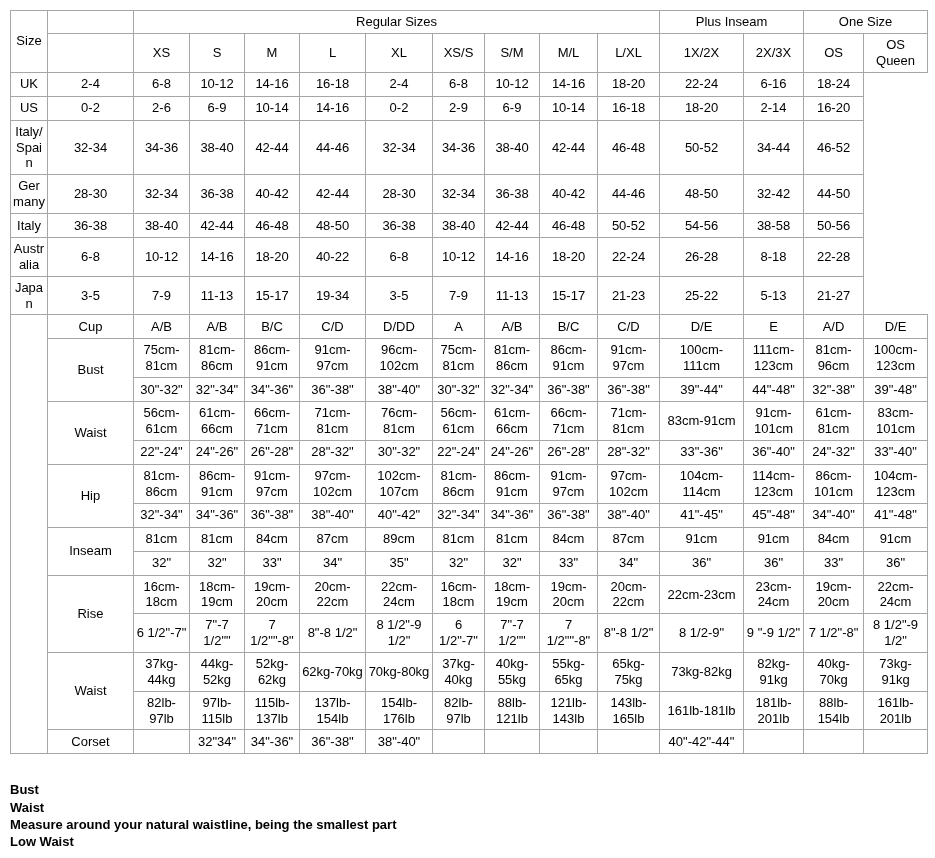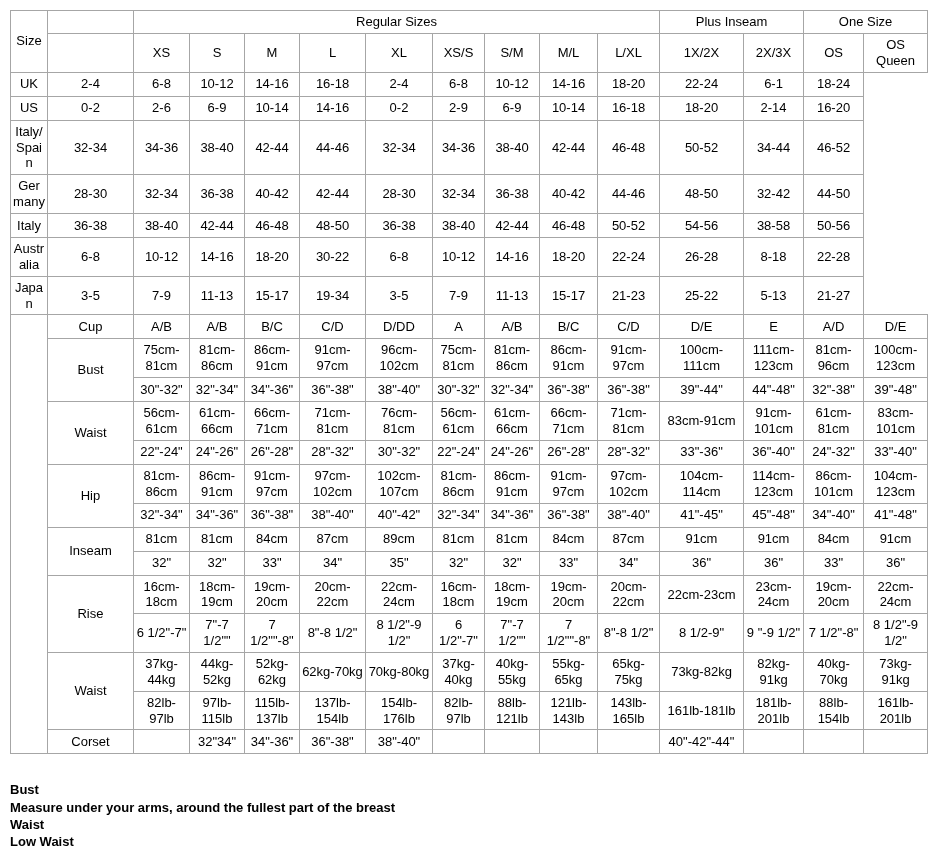--- a/index.html
+++ b/index.html
@@ -97,21 +97,21 @@
           <td>6-8</td>
           <td>10-12</td>
           <td>14-16</td>
           <td>16-18</td>
           <td>2-4</td>
           <td>6-8</td>
           <td>10-12</td>
           <td>14-16</td>
           <td>18-20</td>
           <td>22-24</td>
-          <td>6-1</td>
+          <td>6-16</td>
           <td>18-24</td>
         </tr>
         <tr>
           <td>US</td>
           <td>0-2</td>
           <td>2-6</td>
           <td>6-9</td>
           <td>10-14</td>
           <td>14-16</td>
           <td>0-2</td>
@@ -170,21 +170,21 @@
           <td>54-56</td>
           <td>38-58</td>
           <td>50-56</td>
         </tr>
         <tr>
           <td>Australia</td>
           <td>6-8</td>
           <td>10-12</td>
           <td>14-16</td>
           <td>18-20</td>
-          <td>30-22</td>
+          <td>40-22</td>
           <td>6-8</td>
           <td>10-12</td>
           <td>14-16</td>
           <td>18-20</td>
           <td>22-24</td>
           <td>26-28</td>
           <td>8-18</td>
           <td>22-28</td>
         </tr>
         <tr>
@@ -419,17 +419,17 @@
           <td></td>
           <td>40"-42"-44"</td>
           <td></td>
           <td></td>
           <td></td>
         </tr>
       </tbody>
     </table>
   <div id="notes" class="notes">
       <div>Bust</div>
-      <div>Measure under your arms, around the fullest part of the breast</div>
       <div>Waist</div>
+      <div>Measure around your natural waistline, being the smallest part</div>
       <div>Low Waist</div>
     </div>
 </div>
 
 </body></html>

